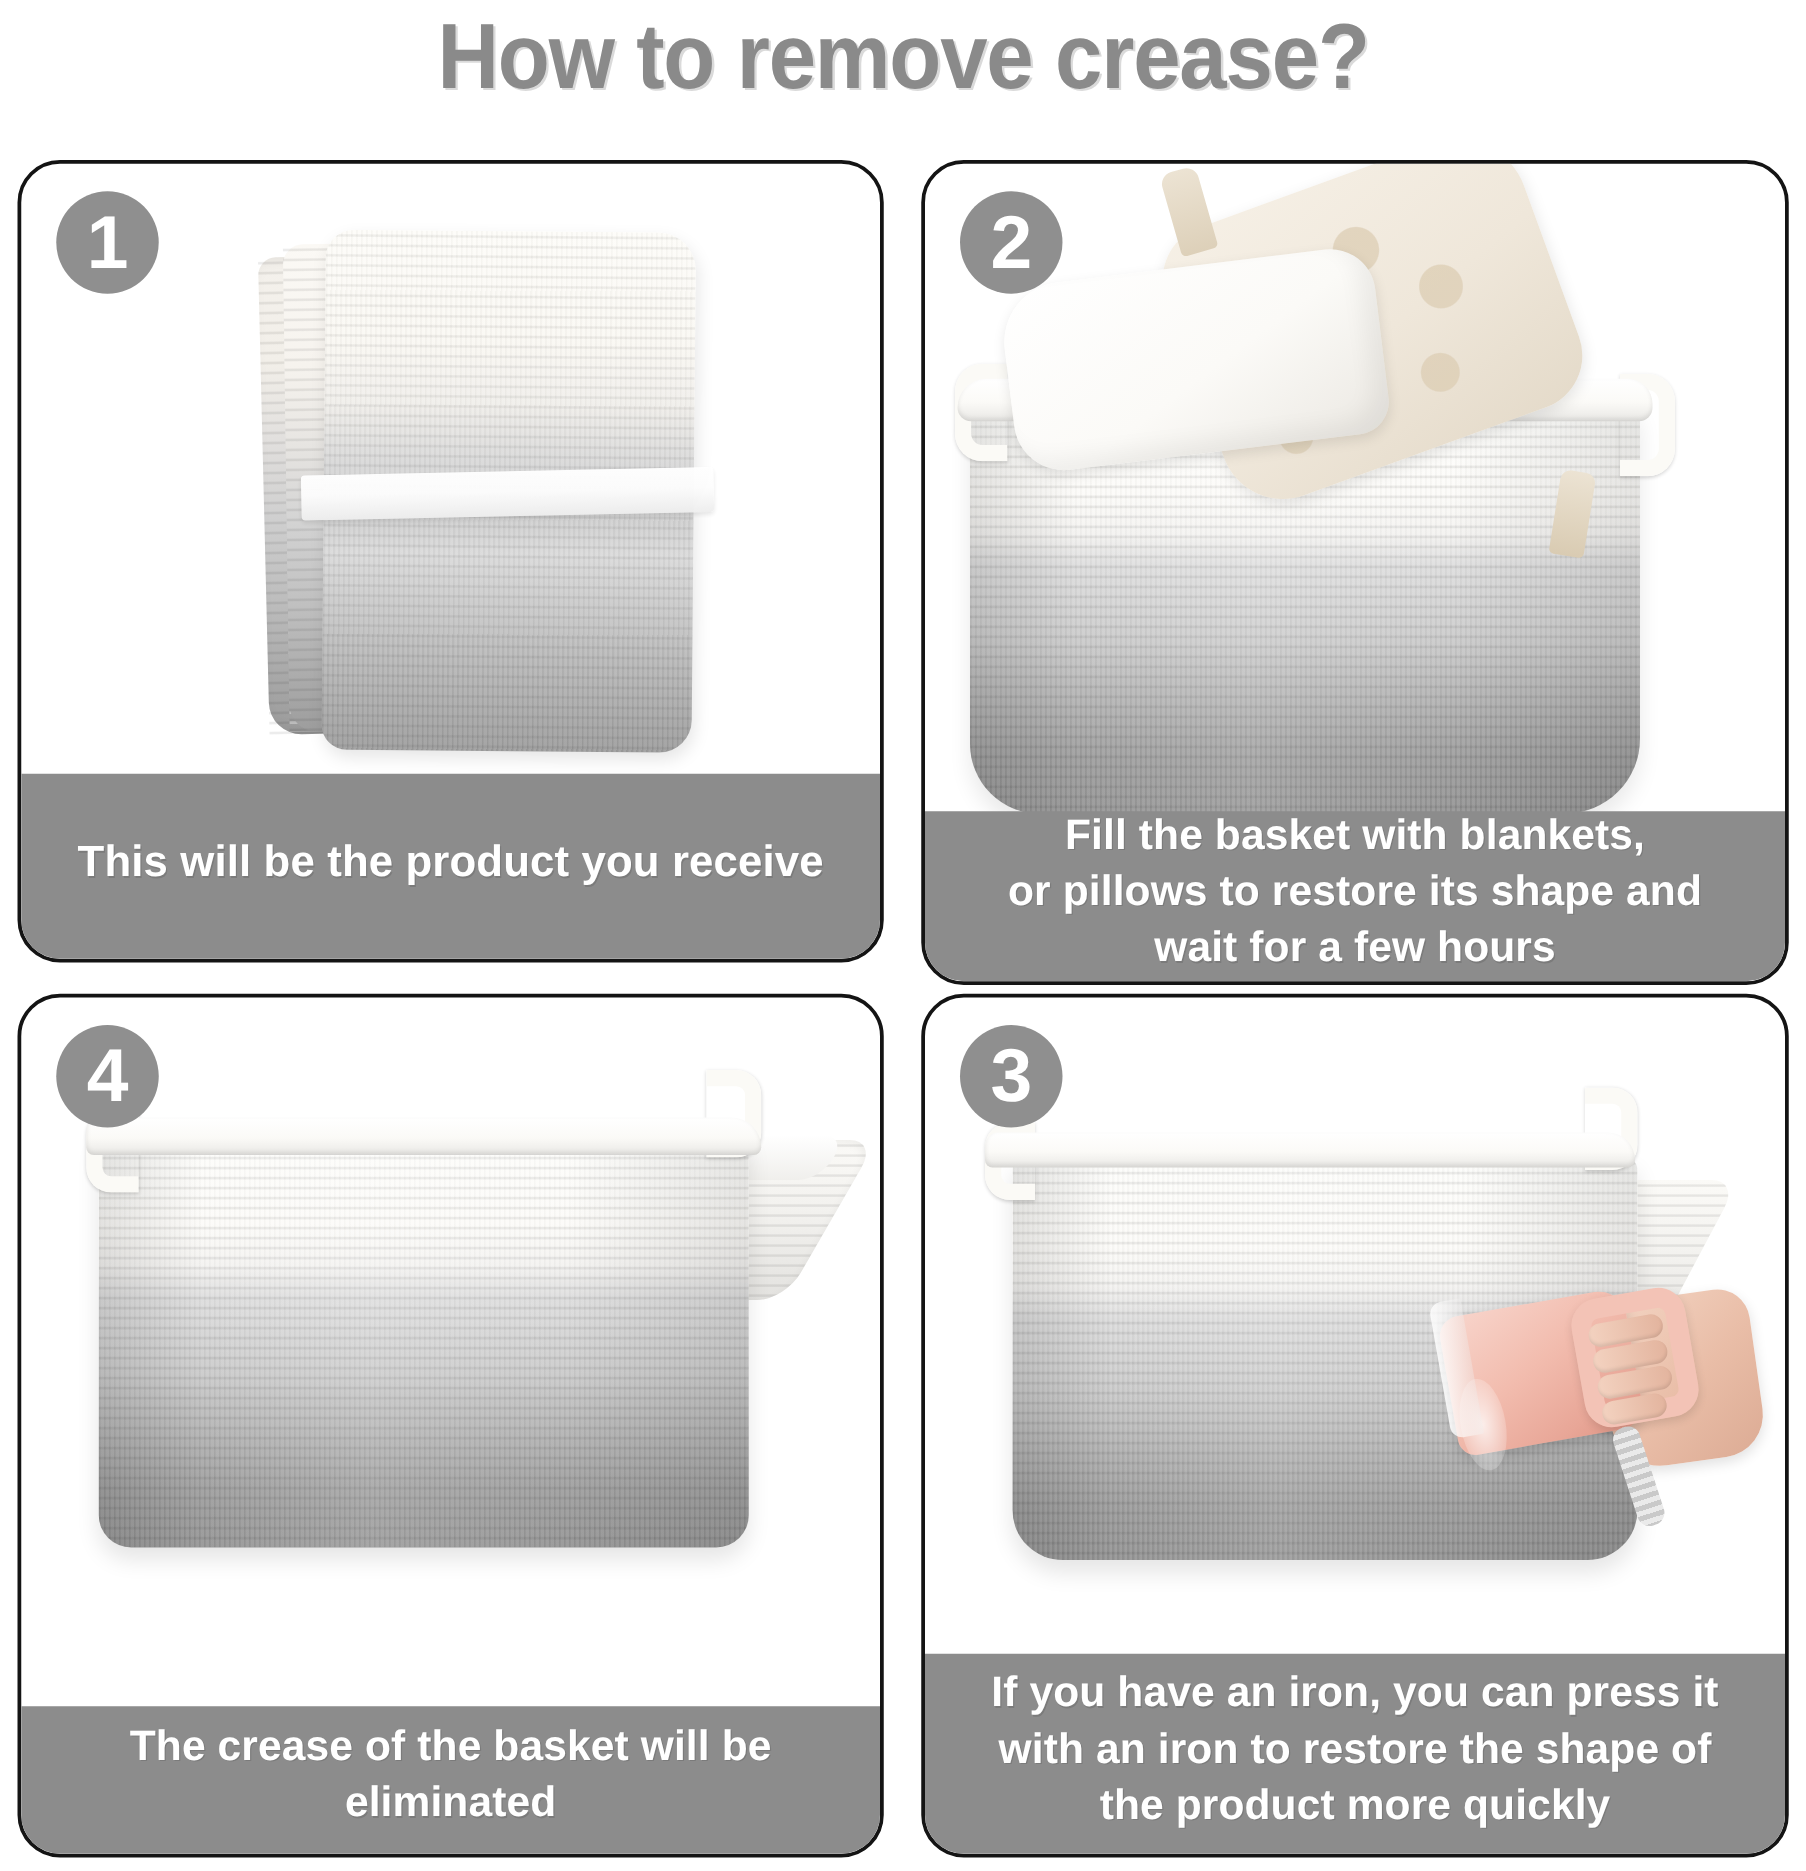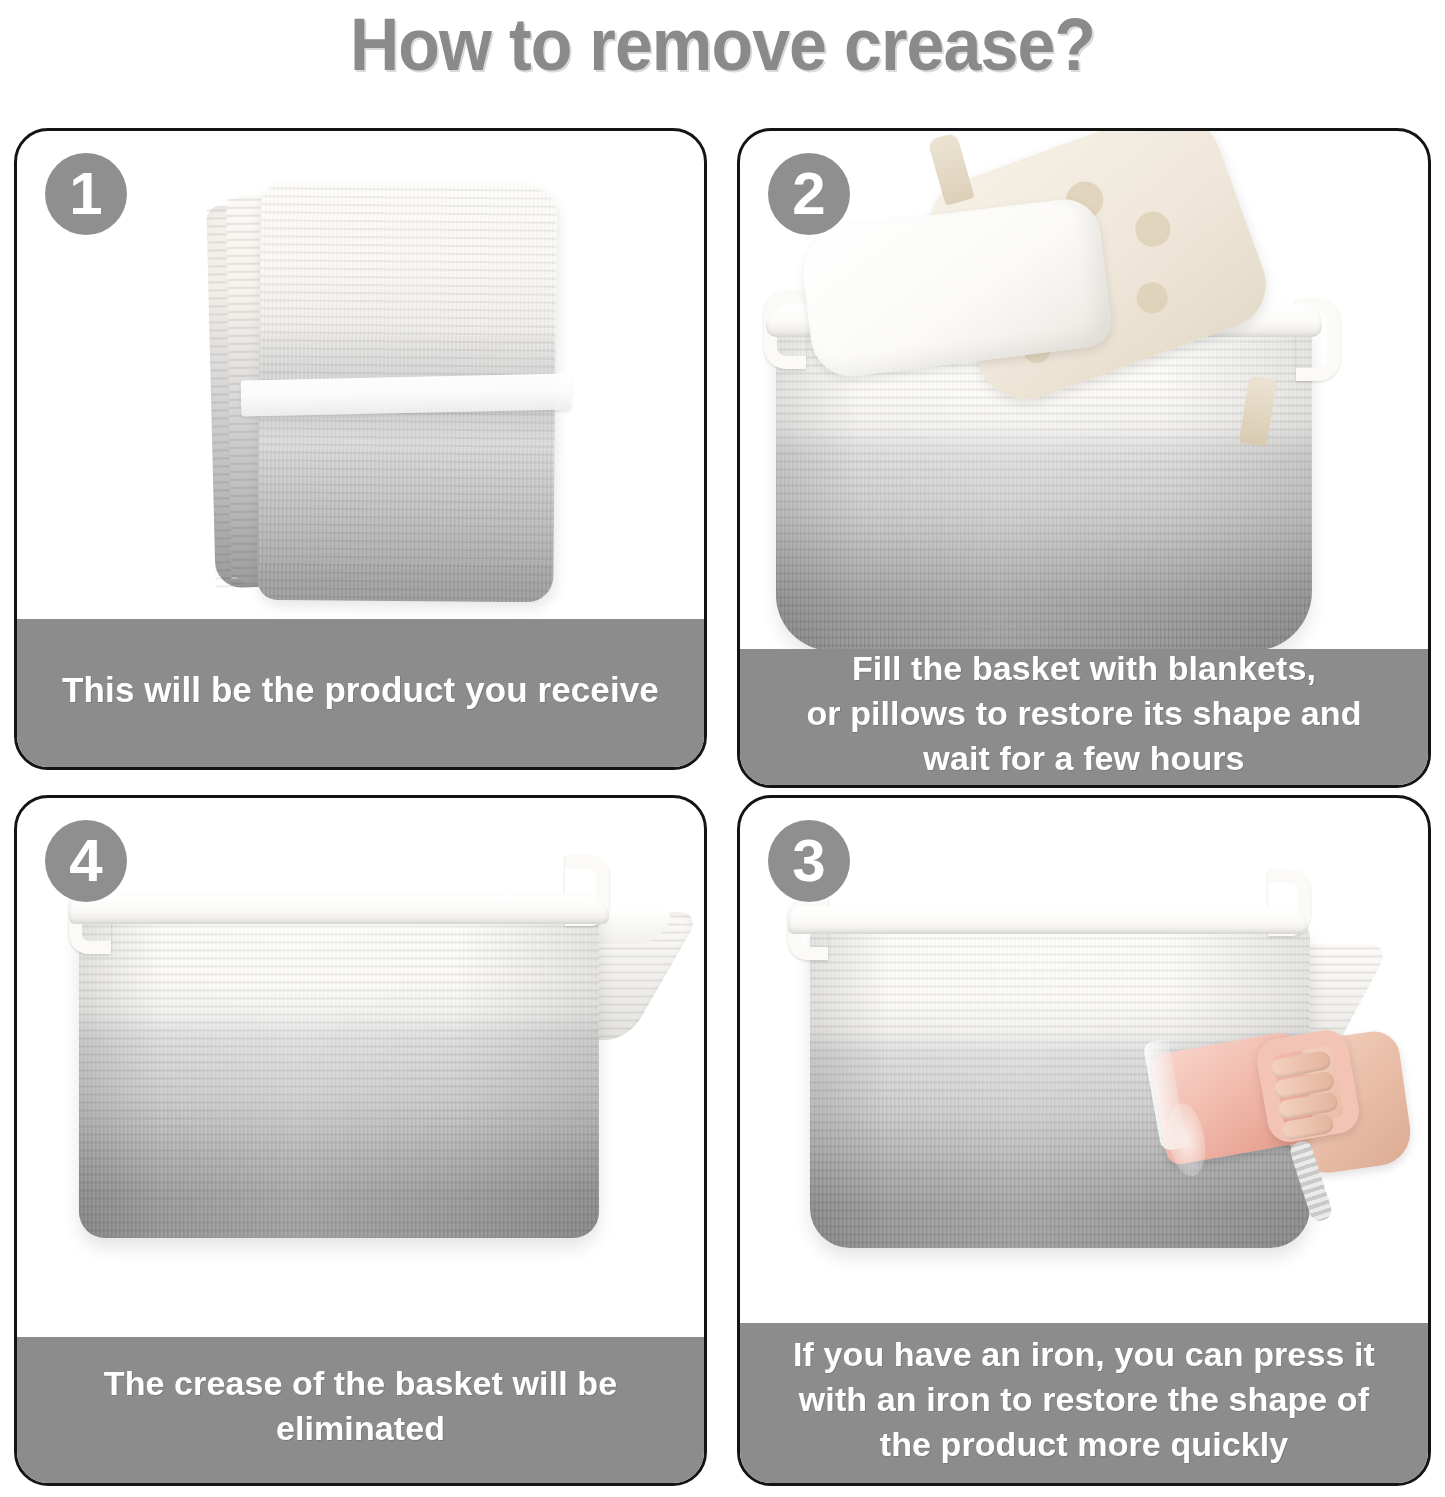--- a/index.html
+++ b/index.html
@@ -82,21 +82,21 @@
     font-size: 34px;
     line-height: 45px;
     font-weight: bold;
     letter-spacing: 0.1px;
     padding: 6px 20px 14px 20px;
     white-space: pre-line;
     text-shadow: 1px 1px 0 rgba(0,0,0,0.12);
   }
   .card.c1 .caption { height: 148px; font-size: 35px; }
   .card.c2 .caption { height: 136px; margin-top: 12px; }
-  .card.c3 .caption { height: 146px; }
+  .card.c3 .caption { height: 118px; }
   .card.c4 .caption { height: 160px; }
 
   
 
   
   .rope-lines {
     position: absolute; inset: 0;
     background-image:
       repeating-linear-gradient(to bottom,
         rgba(255,255,255,0.00) 0px,

